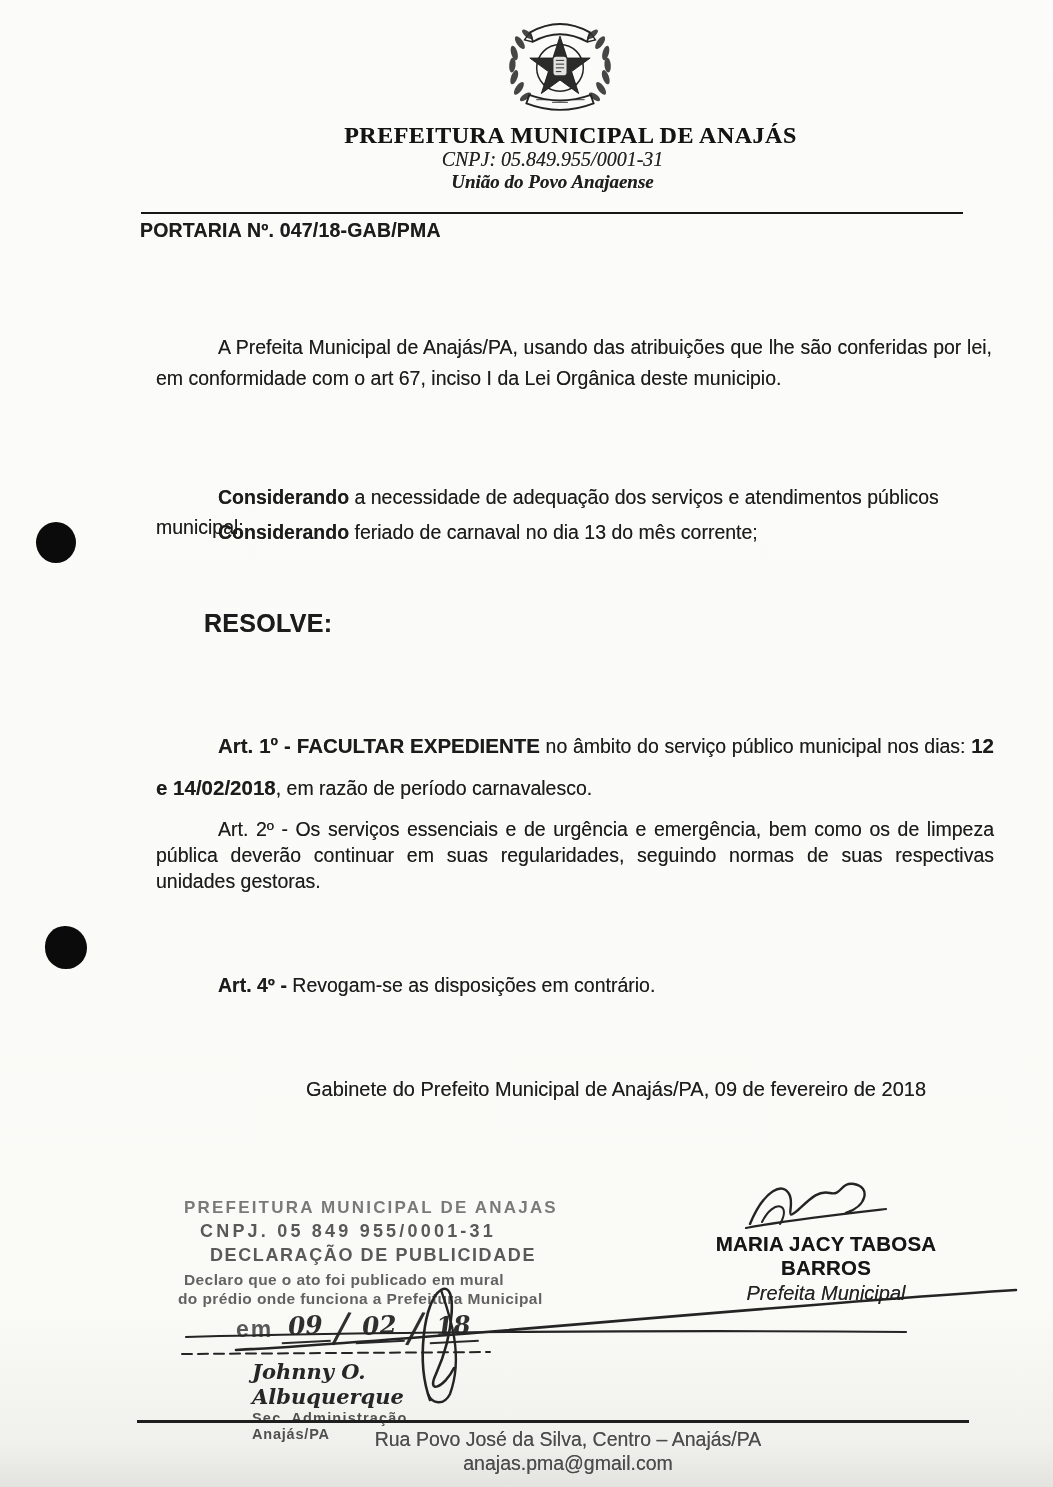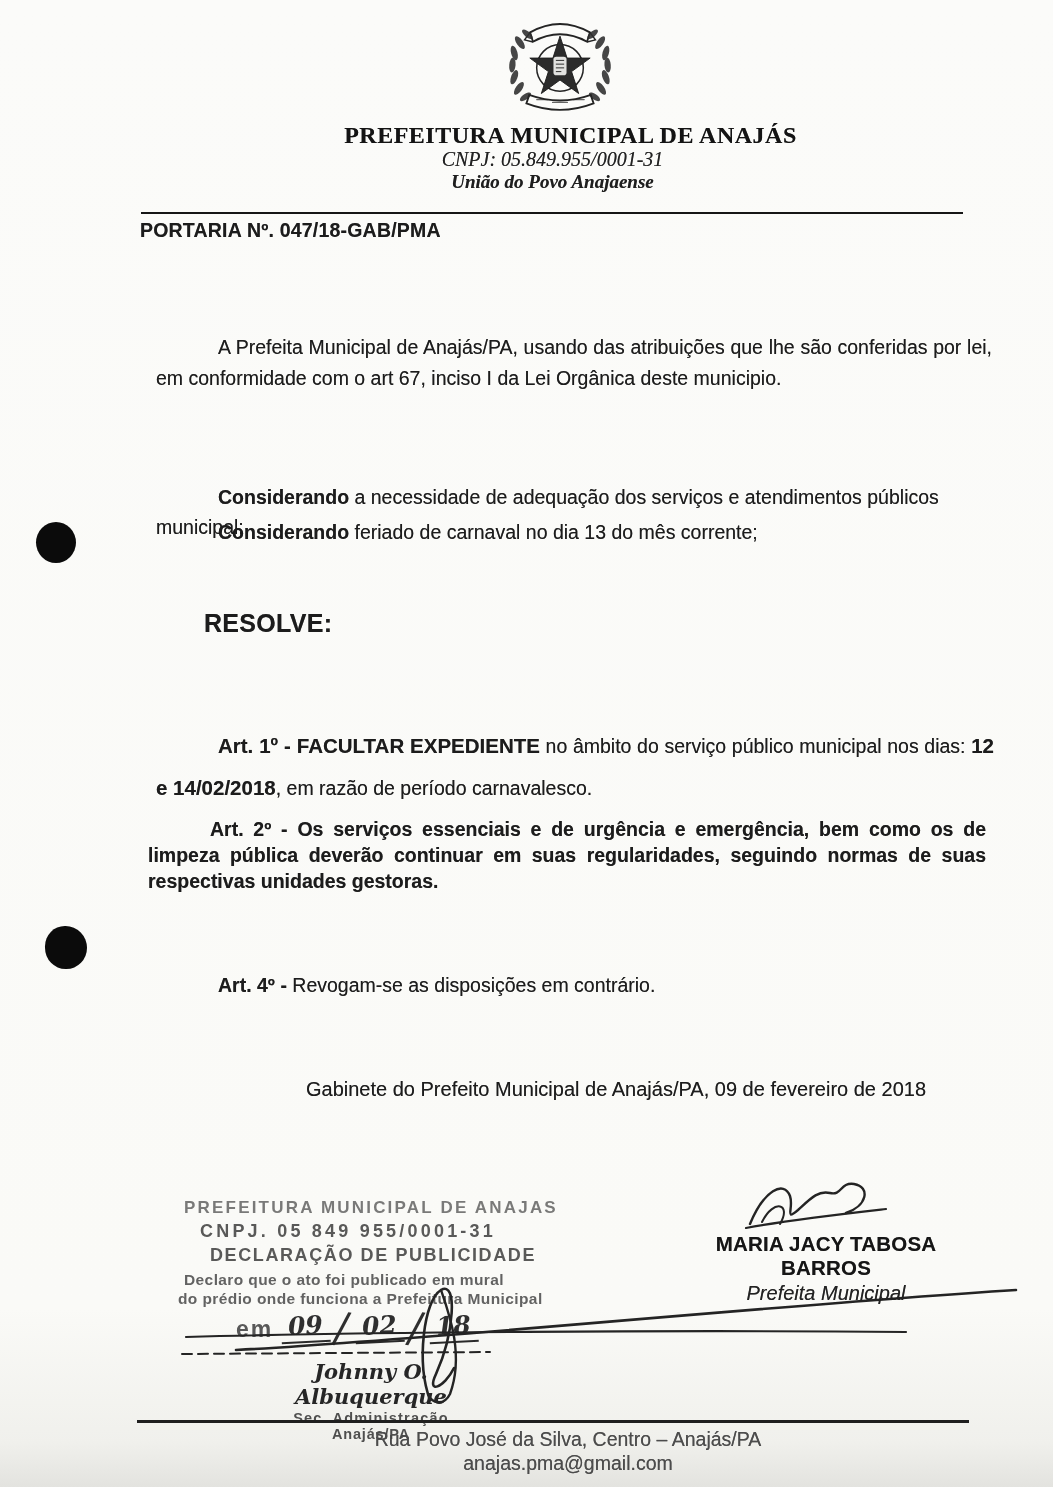--- a/index.html
+++ b/index.html
@@ -29,42 +29,42 @@
   .rule-top{position:absolute;left:141px;top:212px;width:822px;height:2px;background:#161616;}
   .portaria-no{position:absolute;left:140px;top:219px;font-weight:bold;font-size:19.5px;letter-spacing:.2px;}
   
   .body-par{position:absolute;margin:16px;font-size:19.5px;line-height:30px;text-align:justify;}
   .preamble{left:140px;top:316px;width:836px;text-indent:62px;line-height:31px;}
   .consid{left:140px;top:466px;width:840px;text-indent:62px;text-align:left;}
   .consid-2{top:501px;}
   .resolve{position:absolute;left:204px;top:609px;font-weight:bold;font-size:25px;letter-spacing:.3px;}
   .art-1{left:140px;top:709px;width:838px;text-indent:62px;line-height:41px;}
   .art-1 b{font-size:20.5px;}
-  .art-2{left:132px;top:800px;width:838px;text-indent:62px;line-height:26px;font-weight:bold;}
+  .art-2{left:140px;top:800px;width:838px;text-indent:62px;line-height:26px;font-weight:normal;}
   .art-3{left:140px;top:906px;width:838px;text-indent:62px;text-align:left;}
   .art-4{left:140px;top:954px;width:838px;text-indent:62px;text-align:left;}
   .date-line{position:absolute;left:306px;top:1078px;font-size:20px;}
   
   .stamp{position:absolute;left:178px;top:1198px;width:392px;color:#3d3d3d;
     font-family:"Liberation Sans", sans-serif;}
   .stamp > div{white-space:nowrap;}
   .stamp-l1{font-size:17px;letter-spacing:2.2px;font-weight:bold;opacity:.68;margin-left:6px;
     filter:blur(.3px);}
   .stamp-l2{font-size:18px;letter-spacing:3.2px;font-weight:bold;opacity:.85;margin-left:22px;margin-top:3px;}
   .stamp-l3{font-size:18px;letter-spacing:1.6px;font-weight:bold;opacity:.85;margin-left:32px;margin-top:3px;}
   .stamp-l4{font-size:15.5px;font-weight:bold;letter-spacing:.4px;opacity:.8;margin-left:6px;margin-top:5px;}
   .stamp-l5{font-size:15.5px;font-weight:bold;letter-spacing:.4px;opacity:.8;margin-top:1px;}
   .stamp-em-line{margin-left:58px;margin-top:2px;height:34px;}
   .stamp-em{font-size:23px;font-weight:bold;letter-spacing:2px;opacity:.85;vertical-align:middle;}
   .hand{font-family:"DejaVu Serif", serif;font-style:italic;color:#2f2f2f;font-size:25px;font-weight:bold;}
   .hand-num{display:inline-block;border-bottom:2.5px solid #2a2a2a;padding:0 7px 1px 7px;
     transform:rotate(-3deg);margin-left:8px;}
   .hand-slash{display:inline-block;font-size:30px;transform:rotate(8deg) scaleY(1.4);margin-left:6px;vertical-align:-4px;}
   
-  .johnny{position:absolute;left:252px;top:1359px;width:238px;text-align:center;}
+  .johnny{position:absolute;left:252px;top:1359px;width:238px;text-align:left;}
   .johnny-name{font-family:"DejaVu Serif", serif;font-style:italic;font-weight:bold;font-size:21px;color:#262626;}
   .johnny-role{font-size:14.5px;letter-spacing:1.2px;color:#333;font-weight:bold;opacity:.85;margin-top:1px;}
   .johnny-place{font-size:14.5px;letter-spacing:.8px;color:#333;font-weight:bold;opacity:.85;}
   
   .mayor{position:absolute;left:680px;top:1232px;width:292px;text-align:center;}
   .mayor-name{font-weight:bold;font-size:20.5px;letter-spacing:.2px;color:#161616;}
   .mayor-role{font-style:italic;font-size:20px;margin-top:2px;color:#222;}
   .sig-maria{position:absolute;left:740px;top:1176px;width:152px;height:62px;}
   .sig-johnny{position:absolute;left:178px;top:1282px;width:845px;height:130px;pointer-events:none;}
   

